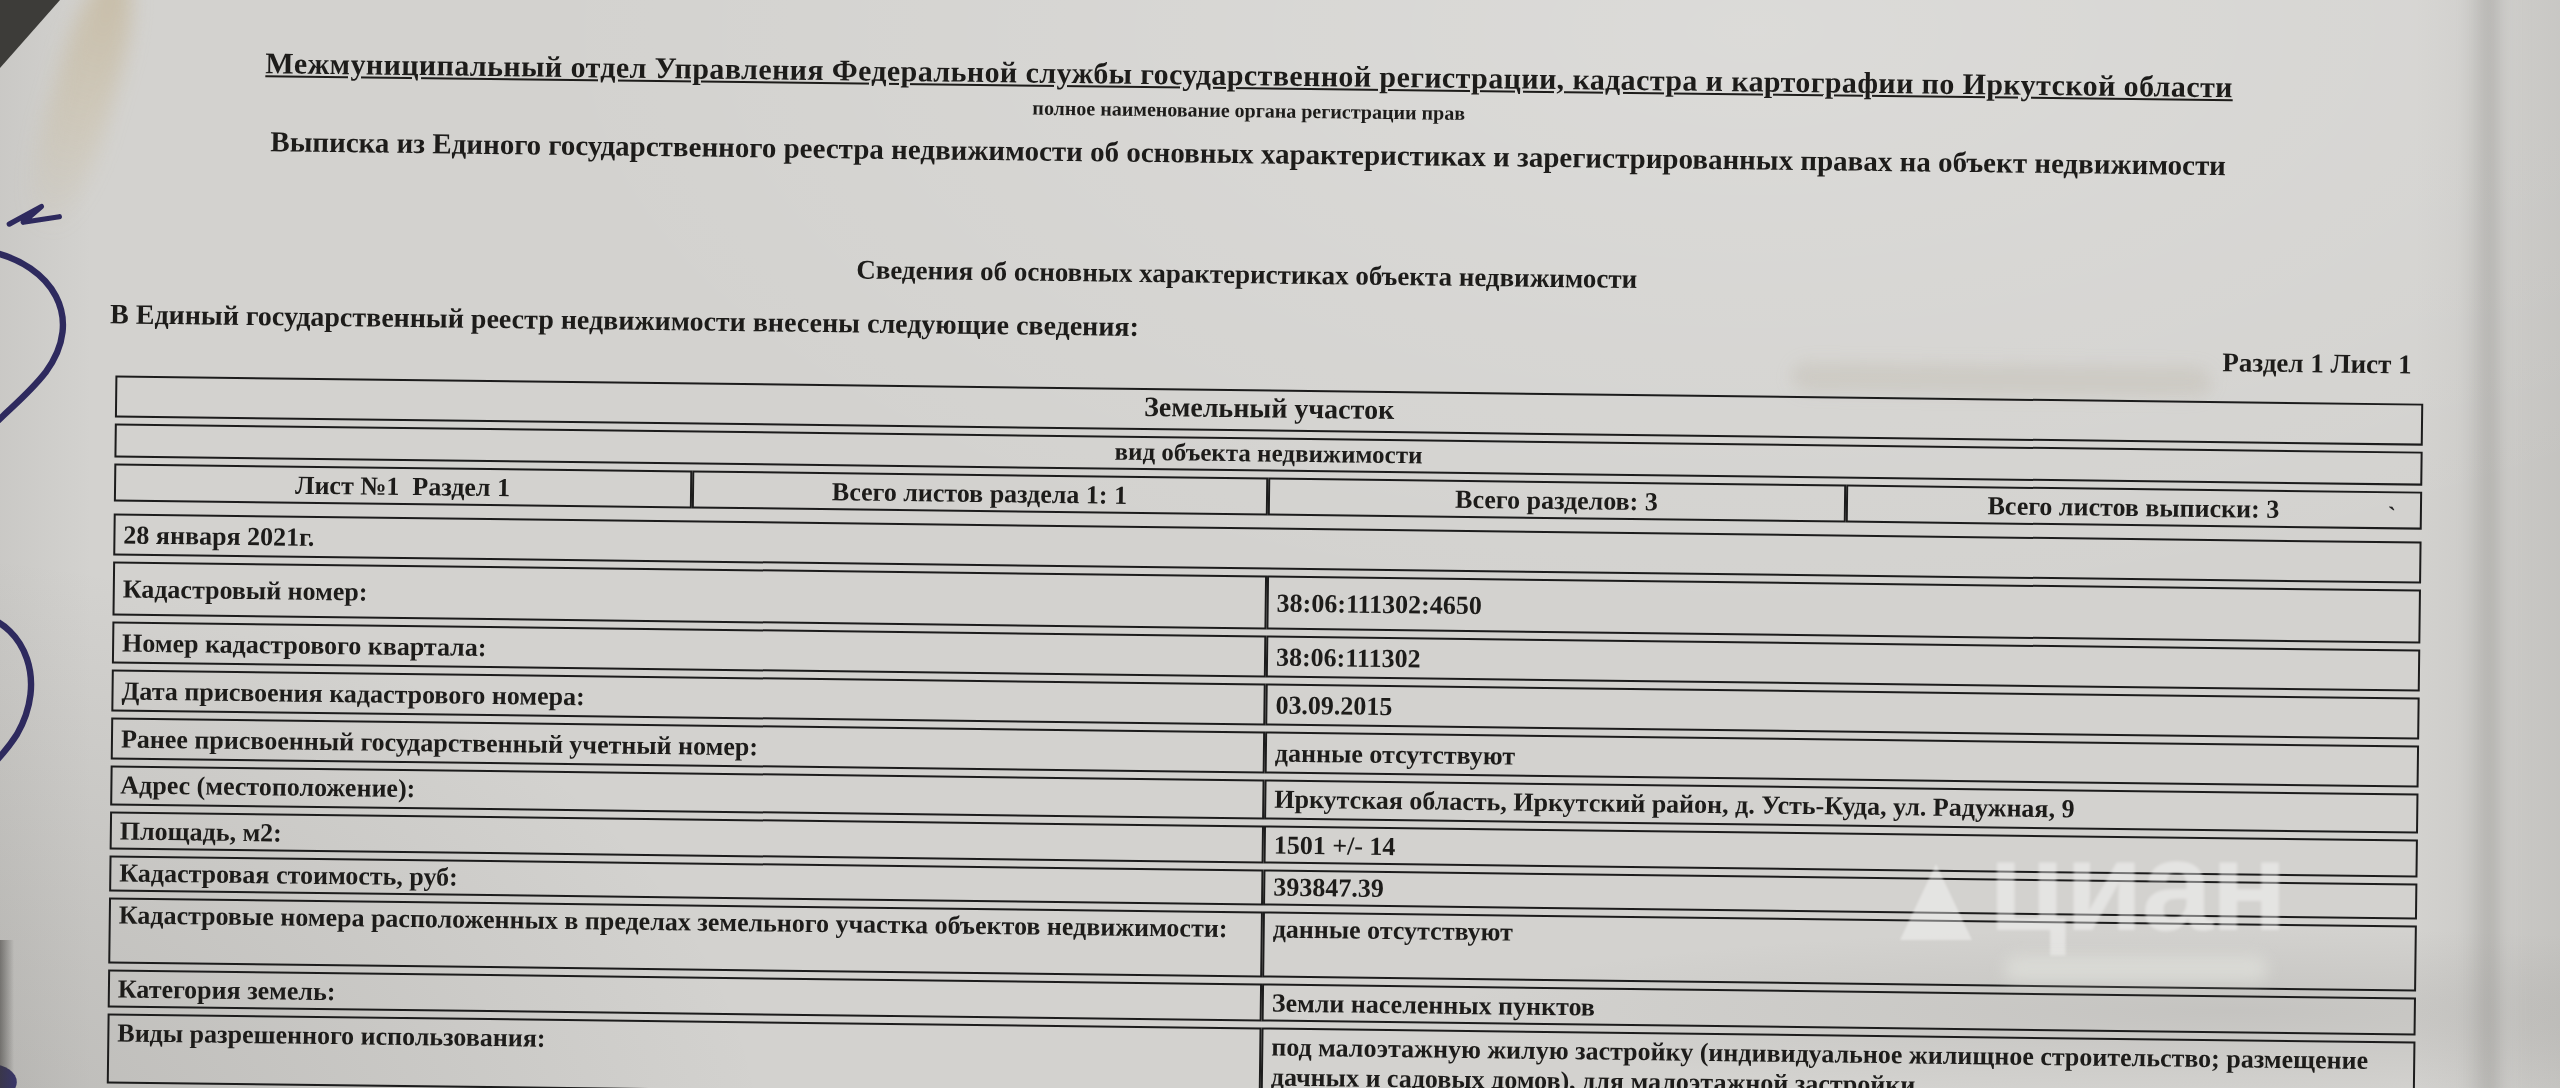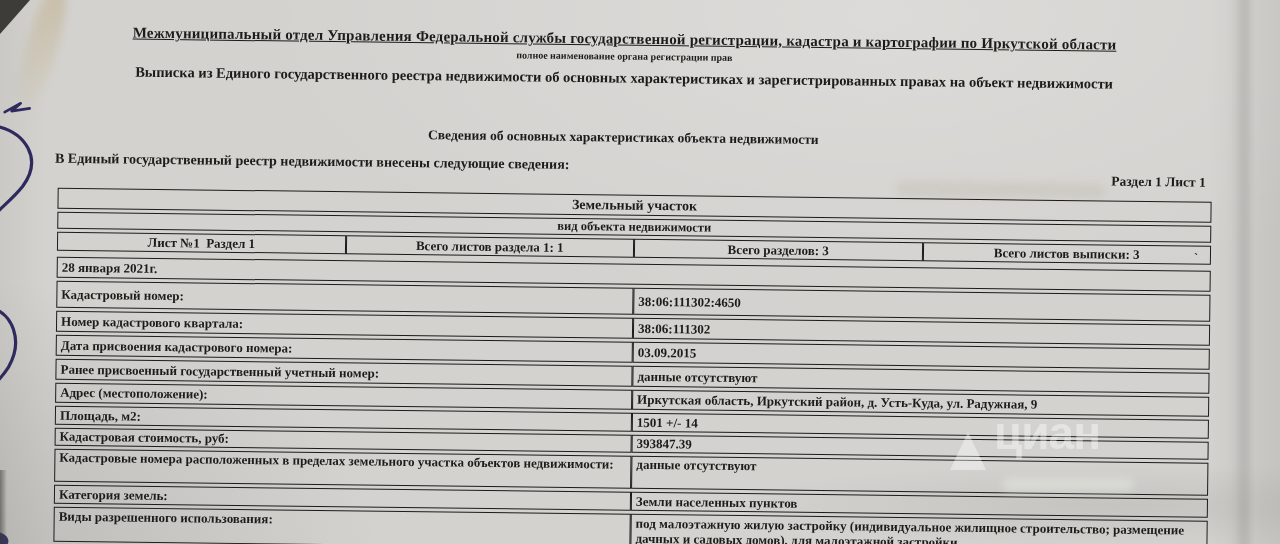--- a/index.html
+++ b/index.html
@@ -65,21 +65,21 @@
 
   
   .pen{position:absolute;left:0;top:0;width:1280px;height:560px;overflow:visible;pointer-events:none;}
 
   
   .watermark{position:absolute;left:944px;top:414px;width:240px;height:90px;color:rgba(255,255,255,0.40);}
   .wm-logo{position:absolute;left:6px;top:18px;width:0;height:0;
     border-left:18px solid transparent;border-right:18px solid transparent;
     border-bottom:38px solid rgba(255,255,255,0.40);filter:blur(0.6px);}
   .wm-text{position:absolute;left:50px;top:-8px;font-family:"Liberation Sans","DejaVu Sans",sans-serif;
-    font-weight:bold;font-size:46px;letter-spacing:-1px;filter:blur(0.7px);}
+    font-weight:bold;font-size:64px;letter-spacing:-1px;filter:blur(0.7px);}
   .wm-sub{position:absolute;left:58px;top:64px;width:132px;height:13px;
     background:rgba(236,238,230,0.45);filter:blur(4px);border-radius:7px;}
 </style>
 </head>
 <body>
 
 <div class="stage">
   <div class="paper"></div>
   <div class="stain"></div>
 

